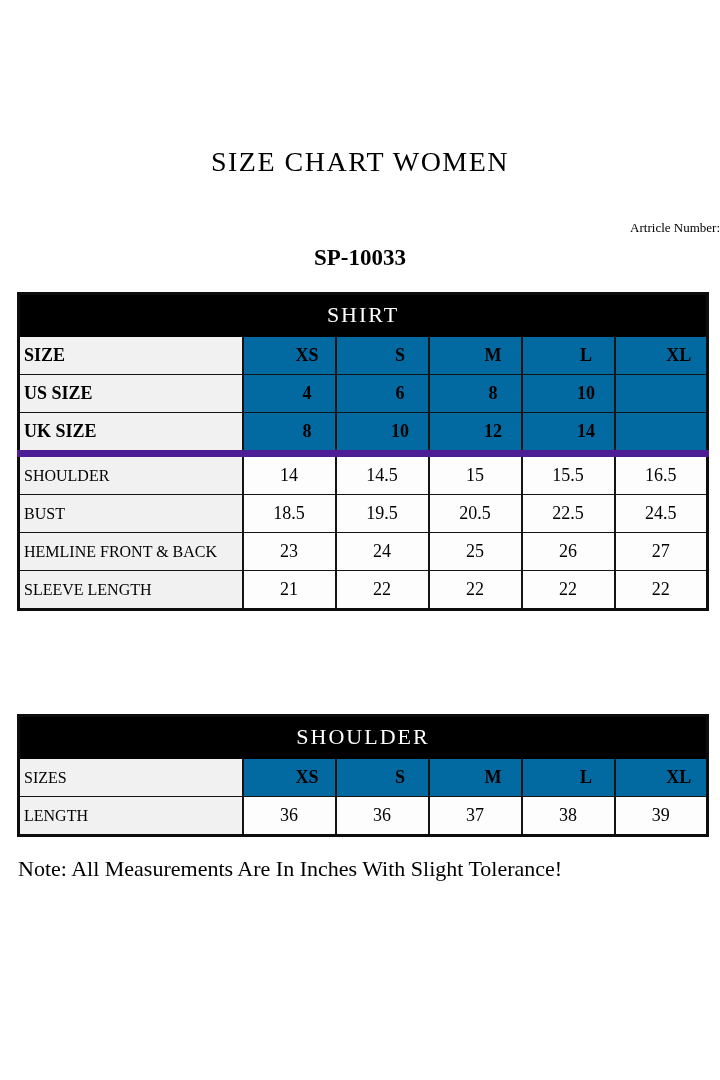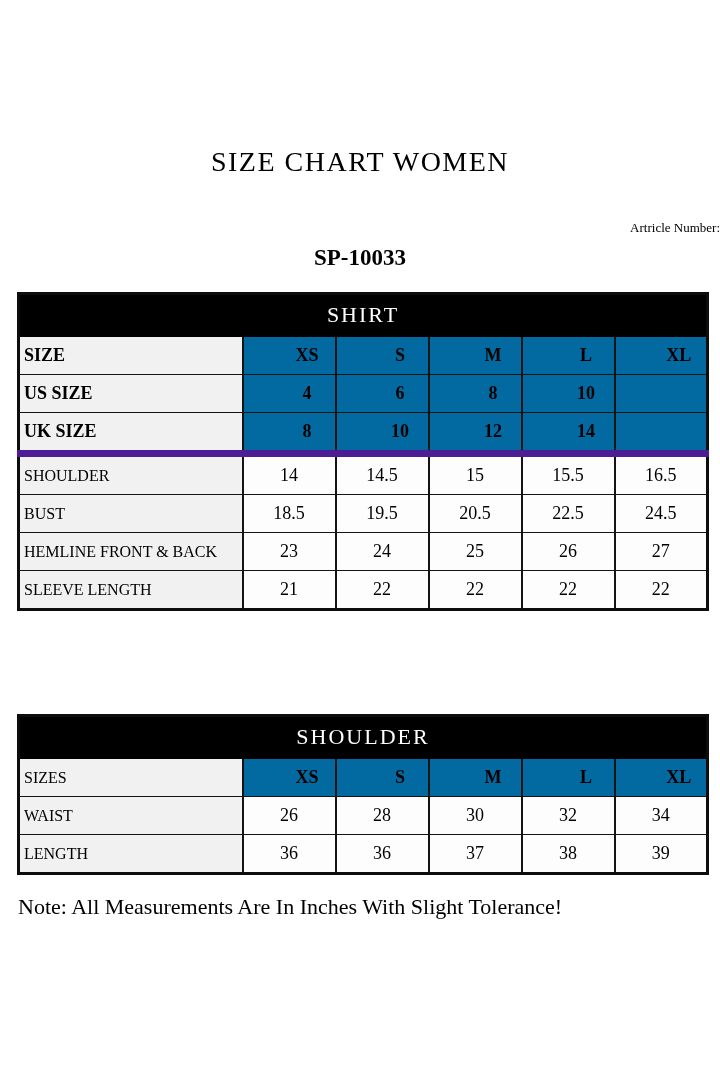--- a/index.html
+++ b/index.html
@@ -182,28 +182,20 @@
   <tbody>
       <tr class="shaded">
         <td class="label-cell">SIZES</td>
         <td class="value-cell bold">XS</td>
         <td class="value-cell bold">S</td>
         <td class="value-cell bold">M</td>
         <td class="value-cell bold">L</td>
         <td class="value-cell bold">XL</td>
       </tr>
       <tr>
-        <td class="label-cell">WAIST</td>
-        <td class="value-cell">26</td>
-        <td class="value-cell">28</td>
-        <td class="value-cell">30</td>
-        <td class="value-cell">32</td>
-        <td class="value-cell">34</td>
-      </tr>
-      <tr>
         <td class="label-cell">LENGTH</td>
         <td class="value-cell">36</td>
         <td class="value-cell">36</td>
         <td class="value-cell">37</td>
         <td class="value-cell">38</td>
         <td class="value-cell">39</td>
       </tr>
     </tbody>
 </table>
 

